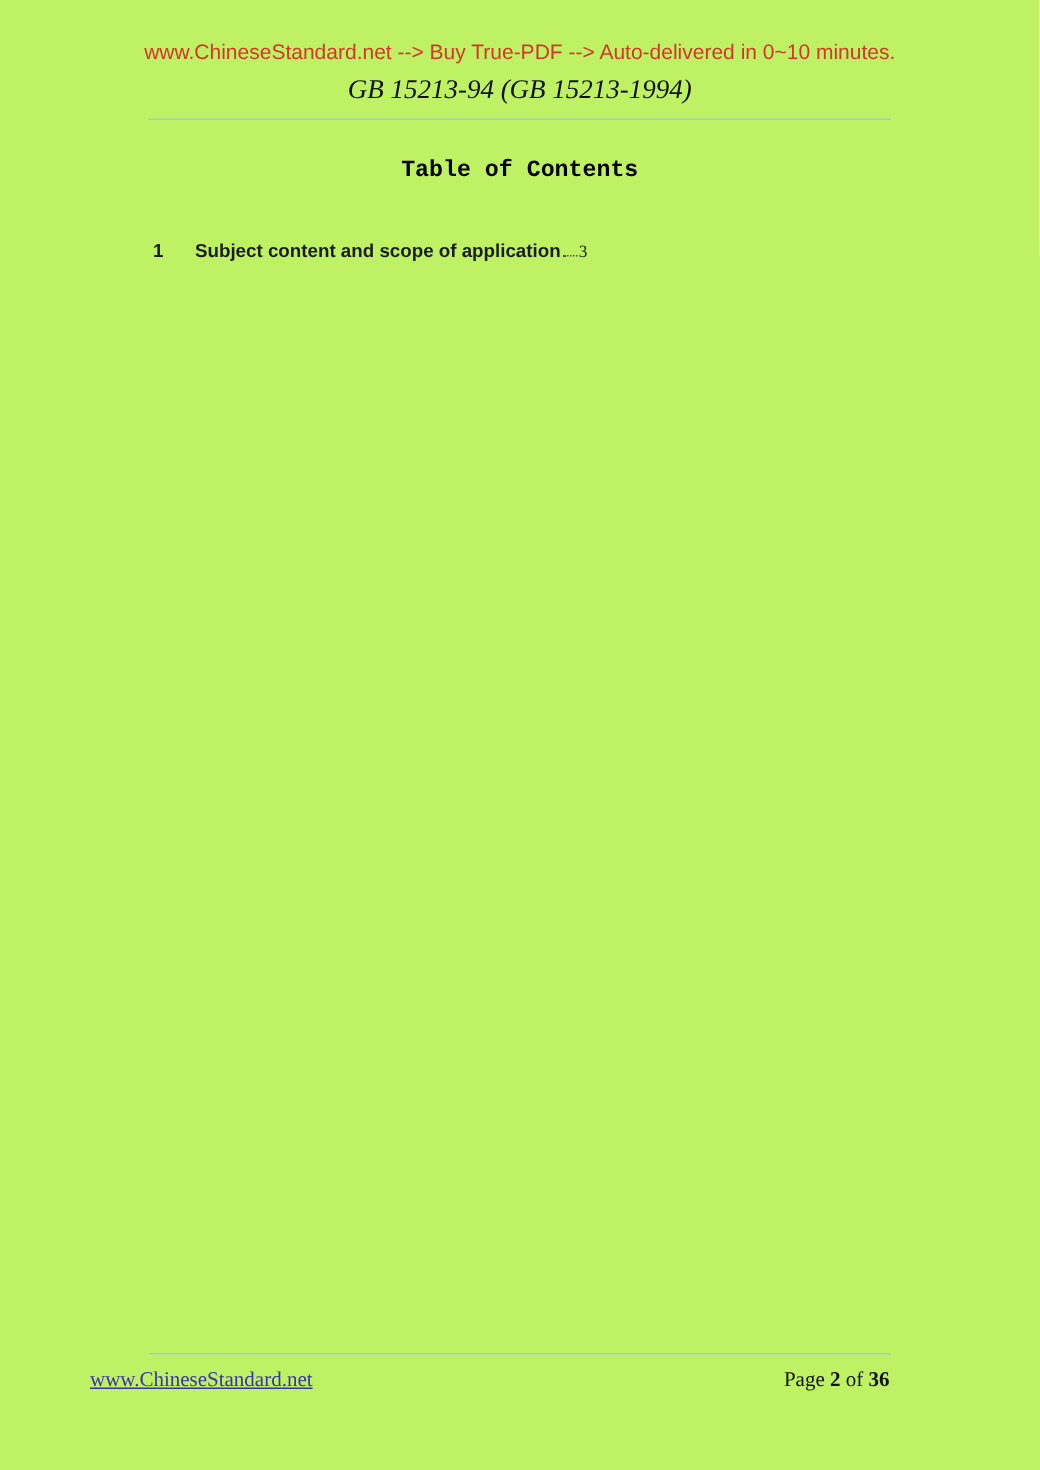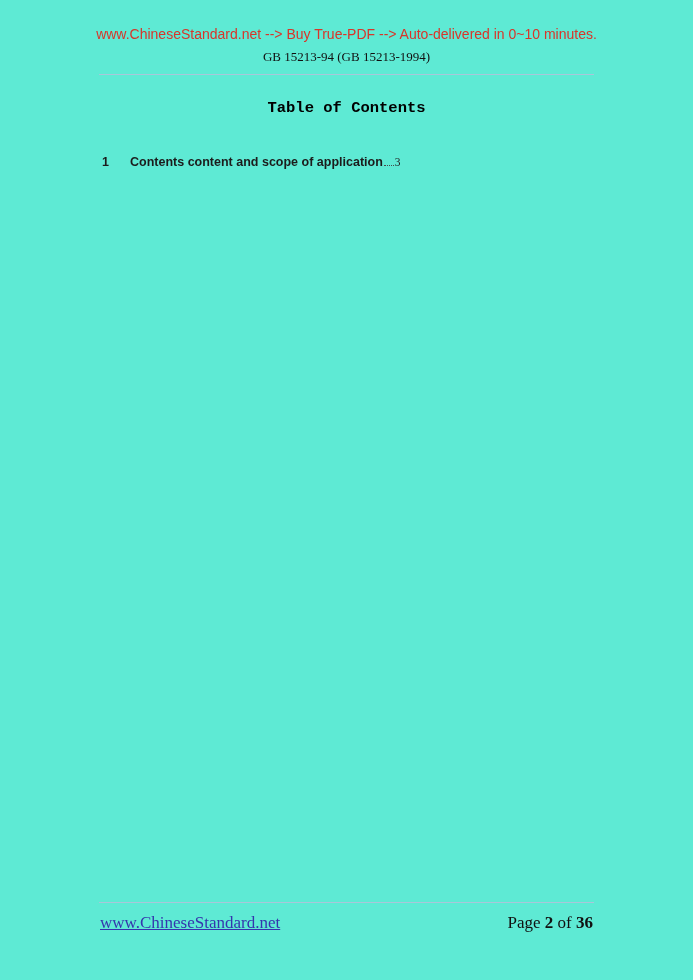--- a/index.html
+++ b/index.html
@@ -5,38 +5,39 @@
   :root{
     --banner-red:#d8352a;
     --link-blue:#3535ad;
     --rule-blue:#a9c6d9;
     --ink:#1c1c1c;
   }
   html,body{margin:0;padding:0;background:#fff;}
   .page{
     position:relative;
     width:693px;height:980px;
-    background:#5eead4;
+    background:#bef264;
     font-family:"Liberation Sans",sans-serif;
     color:var(--ink);
     overflow:hidden;
   }
   .banner{
     padding-top:26px;
     text-align:center;
     color:var(--banner-red);
     font-size:14px;
     line-height:1.15;
   }
   .std-code{
     margin-top:7px;
     text-align:center;
     font-family:"Liberation Serif",serif;
-    font-size:13px;
+    font-size:18px;
     color:#111;
+    font-style:italic;
   }
   .rule{
     height:0;
     border:none;
     border-top:1.4px solid var(--rule-blue);
     margin:9px 99px 0 99px;
   }
   .doc-title{
     margin:24px 0 0 0;
     text-align:center;
@@ -73,23 +74,23 @@
   .level-1 .num{width:28px;}
   .footer{
     position:absolute;
     left:0;right:0;
     top:902px;
   }
   .footer-row{
     display:flex;
     justify-content:space-between;
     align-items:baseline;
-    padding:10px 100px 0 100px;
+    padding:10px 100px 0 60px;
     font-family:"Liberation Serif",serif;
-    font-size:17px;
+    font-size:14px;
     text-align:right;
   }
   .footer-link{
     color:var(--link-blue);
     text-decoration:underline;
     cursor:pointer;
   }
   .page-label{color:#111;}
   .page-label .strong{font-weight:bold;}
 </style>
@@ -102,21 +103,21 @@
 
   <div class="std-code">GB 15213-94 (GB 15213-1994)</div>
 
   <hr class="rule">
 
   <h1 class="doc-title">Table of Contents</h1>
 
   <div class="toc">
       <div class="toc-row level-1">
       <span class="num">1</span>
-      <span class="label">Contents content and scope of application</span>
+      <span class="label">Subject content and scope of application</span>
       <span class="dots"></span>
       <span class="page">3</span>
     </div>
     </div>
 
   <div class="footer">
     <hr class="rule" style="margin-top:0;">
     <div class="footer-row">
       <span class="footer-link">www.ChineseStandard.net</span>
       <span class="page-label">

